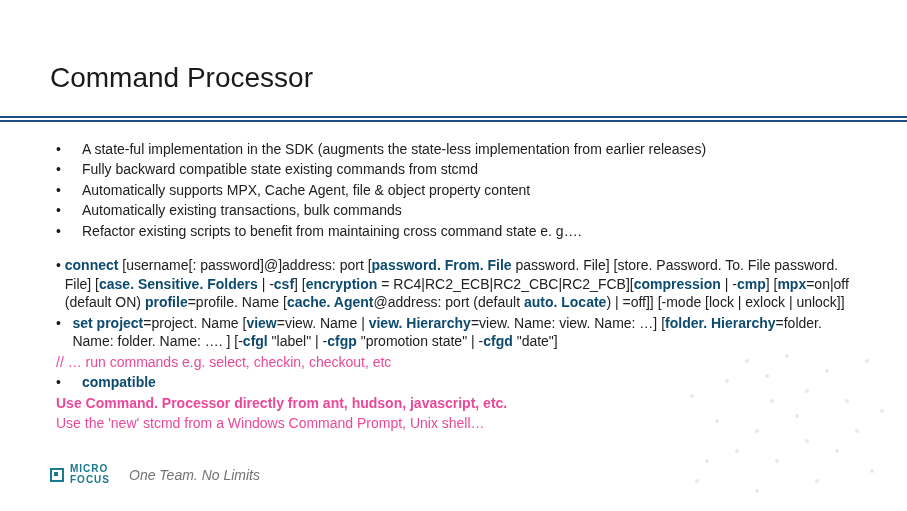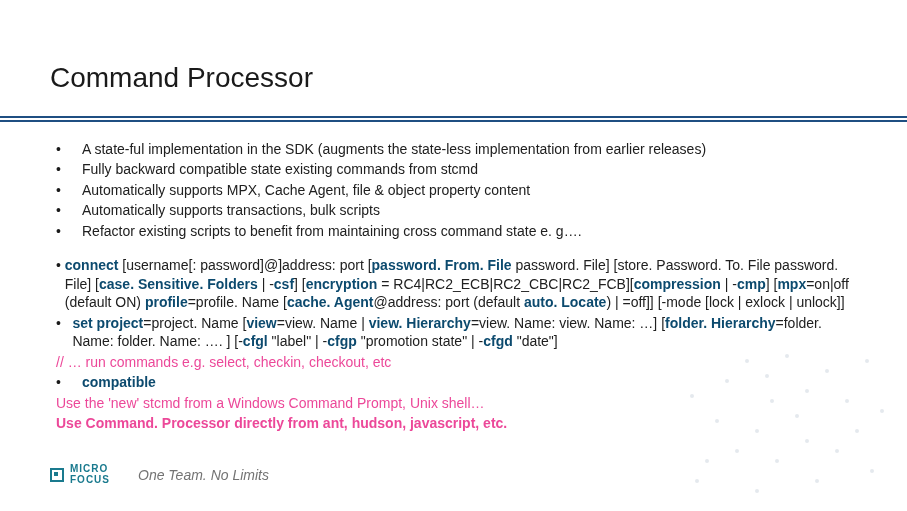--- a/index.html
+++ b/index.html
@@ -9,21 +9,21 @@
   .rule-top { position: absolute; left: 0; top: 116px; width: 907px; height: 2px; background: #1f4f82; }
   .rule-bottom { position: absolute; left: 0; top: 120px; width: 907px; height: 2px; background: #1f4f82; }
   .body { position: absolute; left: 56px; top: 140px; width: 800px; font-size: 14px; color: #202020; line-height: 1.32; }
   .bl { padding-left: 26px; }
   .bl .row { display: flex; margin-bottom: 2px; }
   .bl .bul { width: 26px; margin-left: -26px; text-align: left; color: #1a1a1a; }
   .gap { height: 14px; }
   .rowtext span.kw { color: #0c4a6e; font-weight: bold; }
   .plain { padding-left: 0; color: #ec4899; margin-top: 2px; margin-bottom: 2px; }
   .bold { font-weight: bold; }
-  .footer { position: absolute; left: 50px; bottom: 26px; display: flex; align-items: center; gap: 20px; }
+  .footer { position: absolute; left: 50px; bottom: 26px; display: flex; align-items: center; gap: 11px; }
   .logo-mark { display: inline-flex; align-items: center; color: #1a7a8e; }
   .logo-square { width: 14px; height: 14px; border: 2px solid #1a7a8e; margin-right: 6px; position: relative; }
   .logo-square::before { content: ""; position: absolute; left: 2px; top: 2px; width: 4px; height: 4px; background: #1a7a8e; }
   .logo-text { font-family: Arial, sans-serif; font-size: 10px; letter-spacing: 1px; line-height: 1.05; color: #1a7a8e; font-weight: 600; }
   .tagline { font-style: italic; color: #737373; font-size: 14px; margin-left: 8px; }
   .globe { position: absolute; right: 0; bottom: 0; width: 300px; height: 210px; opacity: 0.14; pointer-events: none; }
 </style>
 </head>
 <body>
 
@@ -41,21 +41,21 @@
         <div class="row">
           <div class="bul">•</div>
           <div class="rowtext"><span>Fully backward compatible state existing commands from stcmd</span></div>
         </div>
         <div class="row">
           <div class="bul">•</div>
           <div class="rowtext"><span>Automatically supports MPX, Cache Agent, file &amp; object property content</span></div>
         </div>
         <div class="row">
           <div class="bul">•</div>
-          <div class="rowtext"><span>Automatically supports transactions, bulk scripts</span></div>
+          <div class="rowtext"><span>Automatically existing transactions, bulk commands</span></div>
         </div>
         <div class="row">
           <div class="bul">•</div>
           <div class="rowtext"><span>Refactor existing scripts to benefit from maintaining cross command state e. g….</span></div>
         </div>
       </div>
     <div class="gap"></div>
     <div class="bl" id="cmd-block">
         <div class="row">
           <div class="bul">•</div>
@@ -66,22 +66,22 @@
           <div class="rowtext"><span><span class="kw">set project</span><span>=project. Name [</span><span class="kw">view</span><span>=view. Name | </span><span class="kw">view. Hierarchy</span><span>=view. Name: view. Name: …] [</span><span class="kw">folder. Hierarchy</span><span>=folder. Name: folder. Name: …. ] [-</span><span class="kw">cfgl</span><span> "label" | -</span><span class="kw">cfgp</span><span> "promotion state" | -</span><span class="kw">cfgd</span><span> "date"]</span></span></div>
         </div>
       </div>
     <div class="plain">// … run commands e.g. select, checkin, checkout, etc</div>
     <div class="bl" id="disc-block">
         <div class="row">
           <div class="bul">•</div>
           <div class="rowtext"><span class="kw">compatible</span></div>
         </div>
       </div>
+    <div class="plain bold">Use Command. Processor directly from ant, hudson, javascript, etc.</div>
     <div class="plain">Use the 'new' stcmd from a Windows Command Prompt, Unix shell…</div>
-    <div class="plain bold">Use Command. Processor directly from ant, hudson, javascript, etc.</div>
   </div>
 
   <svg class="globe" viewBox="0 0 300 210">
     <g fill="#4a6a8a">
       <circle cx="120" cy="80" r="2"></circle>
         <circle cx="140" cy="60" r="2"></circle>
         <circle cx="160" cy="75" r="2"></circle>
       <circle cx="180" cy="55" r="2"></circle>
         <circle cx="200" cy="90" r="2"></circle>
         <circle cx="220" cy="70" r="2"></circle>

